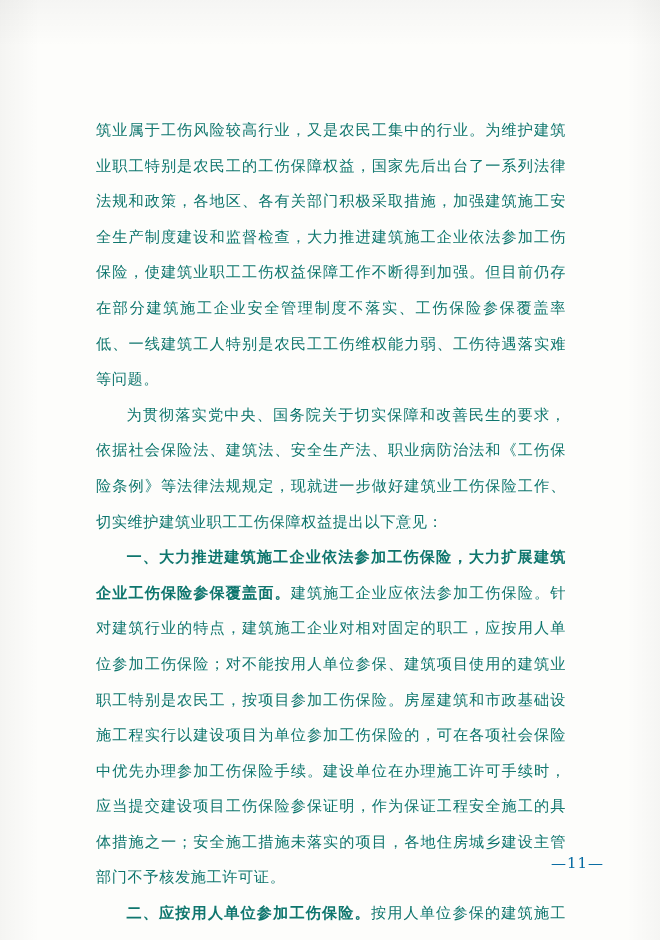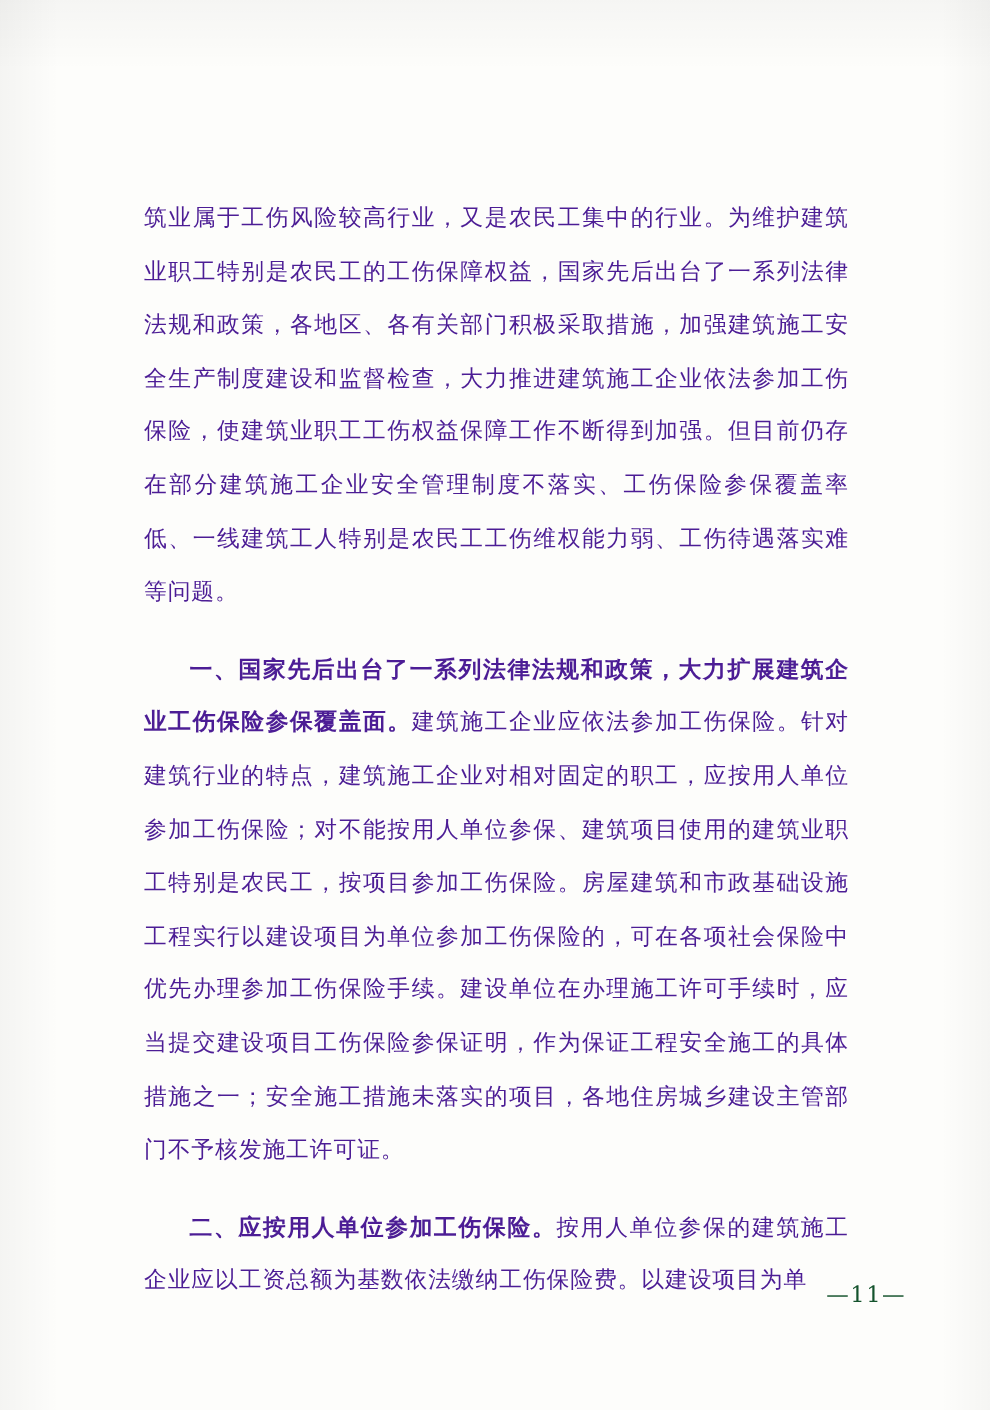--- a/index.html
+++ b/index.html
@@ -31,59 +31,62 @@
       linear-gradient(to left, rgba(0,0,0,0.03), rgba(0,0,0,0) 5%);
     pointer-events: none;
   }
   .content {
     position: absolute;
     left: 96px;
     top: 112px;
     width: 470px;
   }
   p.para {
-    margin: 16px 0 0px 0;
+    margin: 0 0 0px 0;
     font-size: 15.2px;
     line-height: 35.6px;
     letter-spacing: 0.6px;
     text-align: justify;
     text-justify: inter-ideograph;
-    color: #4c1d95;
+    color: #0f766e;
     font-family: Liberation Serif, serif;
   }
   p.indent {
     text-indent: 2em;
   }
   .bold-lead {
     font-weight: bold;
   }
   .pagenum {
     position: absolute;
     right: 56px;
     bottom: 68px;
     font-size: 15px;
     letter-spacing: 1px;
-    color: #14532d;
+    color: #0369a1;
     font-family: "DejaVu Serif", "Liberation Serif", serif;
     margin-top: 16px;
   }
 </style>
 </head>
 <body>
 
 <div class="page">
   <div class="content">
 
     <p class="para">
       <span>筑业属于工伤风险较高行业，又是农民工集中的行业。为维护建筑业职工特别是农民工的工伤保障权益，国家先后出台了一系列法律法规和政策，各地区、各有关部门积极采取措施，加强建筑施工安全生产制度建设和监督检查，大力推进建筑施工企业依法参加工伤保险，使建筑业职工工伤权益保障工作不断得到加强。但目前仍存在部分建筑施工企业安全管理制度不落实、工伤保险参保覆盖率低、一线建筑工人特别是农民工工伤维权能力弱、工伤待遇落实难等问题。</span>
     </p>
 
+    <p class="para indent">
+      <span>为贯彻落实党中央、国务院关于切实保障和改善民生的要求，依据社会保险法、建筑法、安全生产法、职业病防治法和《工伤保险条例》等法律法规规定，现就进一步做好建筑业工伤保险工作、切实维护建筑业职工工伤保障权益提出以下意见：</span>
+    </p>
 
     <p class="para indent">
-      <span class="bold-lead">一、国家先后出台了一系列法律法规和政策，大力扩展建筑企业工伤保险参保覆盖面。</span><span>建筑施工企业应依法参加工伤保险。针对建筑行业的特点，建筑施工企业对相对固定的职工，应按用人单位参加工伤保险；对不能按用人单位参保、建筑项目使用的建筑业职工特别是农民工，按项目参加工伤保险。房屋建筑和市政基础设施工程实行以建设项目为单位参加工伤保险的，可在各项社会保险中优先办理参加工伤保险手续。建设单位在办理施工许可手续时，应当提交建设项目工伤保险参保证明，作为保证工程安全施工的具体措施之一；安全施工措施未落实的项目，各地住房城乡建设主管部门不予核发施工许可证。</span>
+      <span class="bold-lead">一、大力推进建筑施工企业依法参加工伤保险，大力扩展建筑企业工伤保险参保覆盖面。</span><span>建筑施工企业应依法参加工伤保险。针对建筑行业的特点，建筑施工企业对相对固定的职工，应按用人单位参加工伤保险；对不能按用人单位参保、建筑项目使用的建筑业职工特别是农民工，按项目参加工伤保险。房屋建筑和市政基础设施工程实行以建设项目为单位参加工伤保险的，可在各项社会保险中优先办理参加工伤保险手续。建设单位在办理施工许可手续时，应当提交建设项目工伤保险参保证明，作为保证工程安全施工的具体措施之一；安全施工措施未落实的项目，各地住房城乡建设主管部门不予核发施工许可证。</span>
     </p>
 
     <p class="para indent">
       <span class="bold-lead">二、应按用人单位参加工伤保险。</span><span>按用人单位参保的建筑施工企业应以工资总额为基数依法缴纳工伤保险费。以建设项目为单</span>
     </p>
 
   </div>
 
   <div class="pagenum">—11—</div>
 </div>

